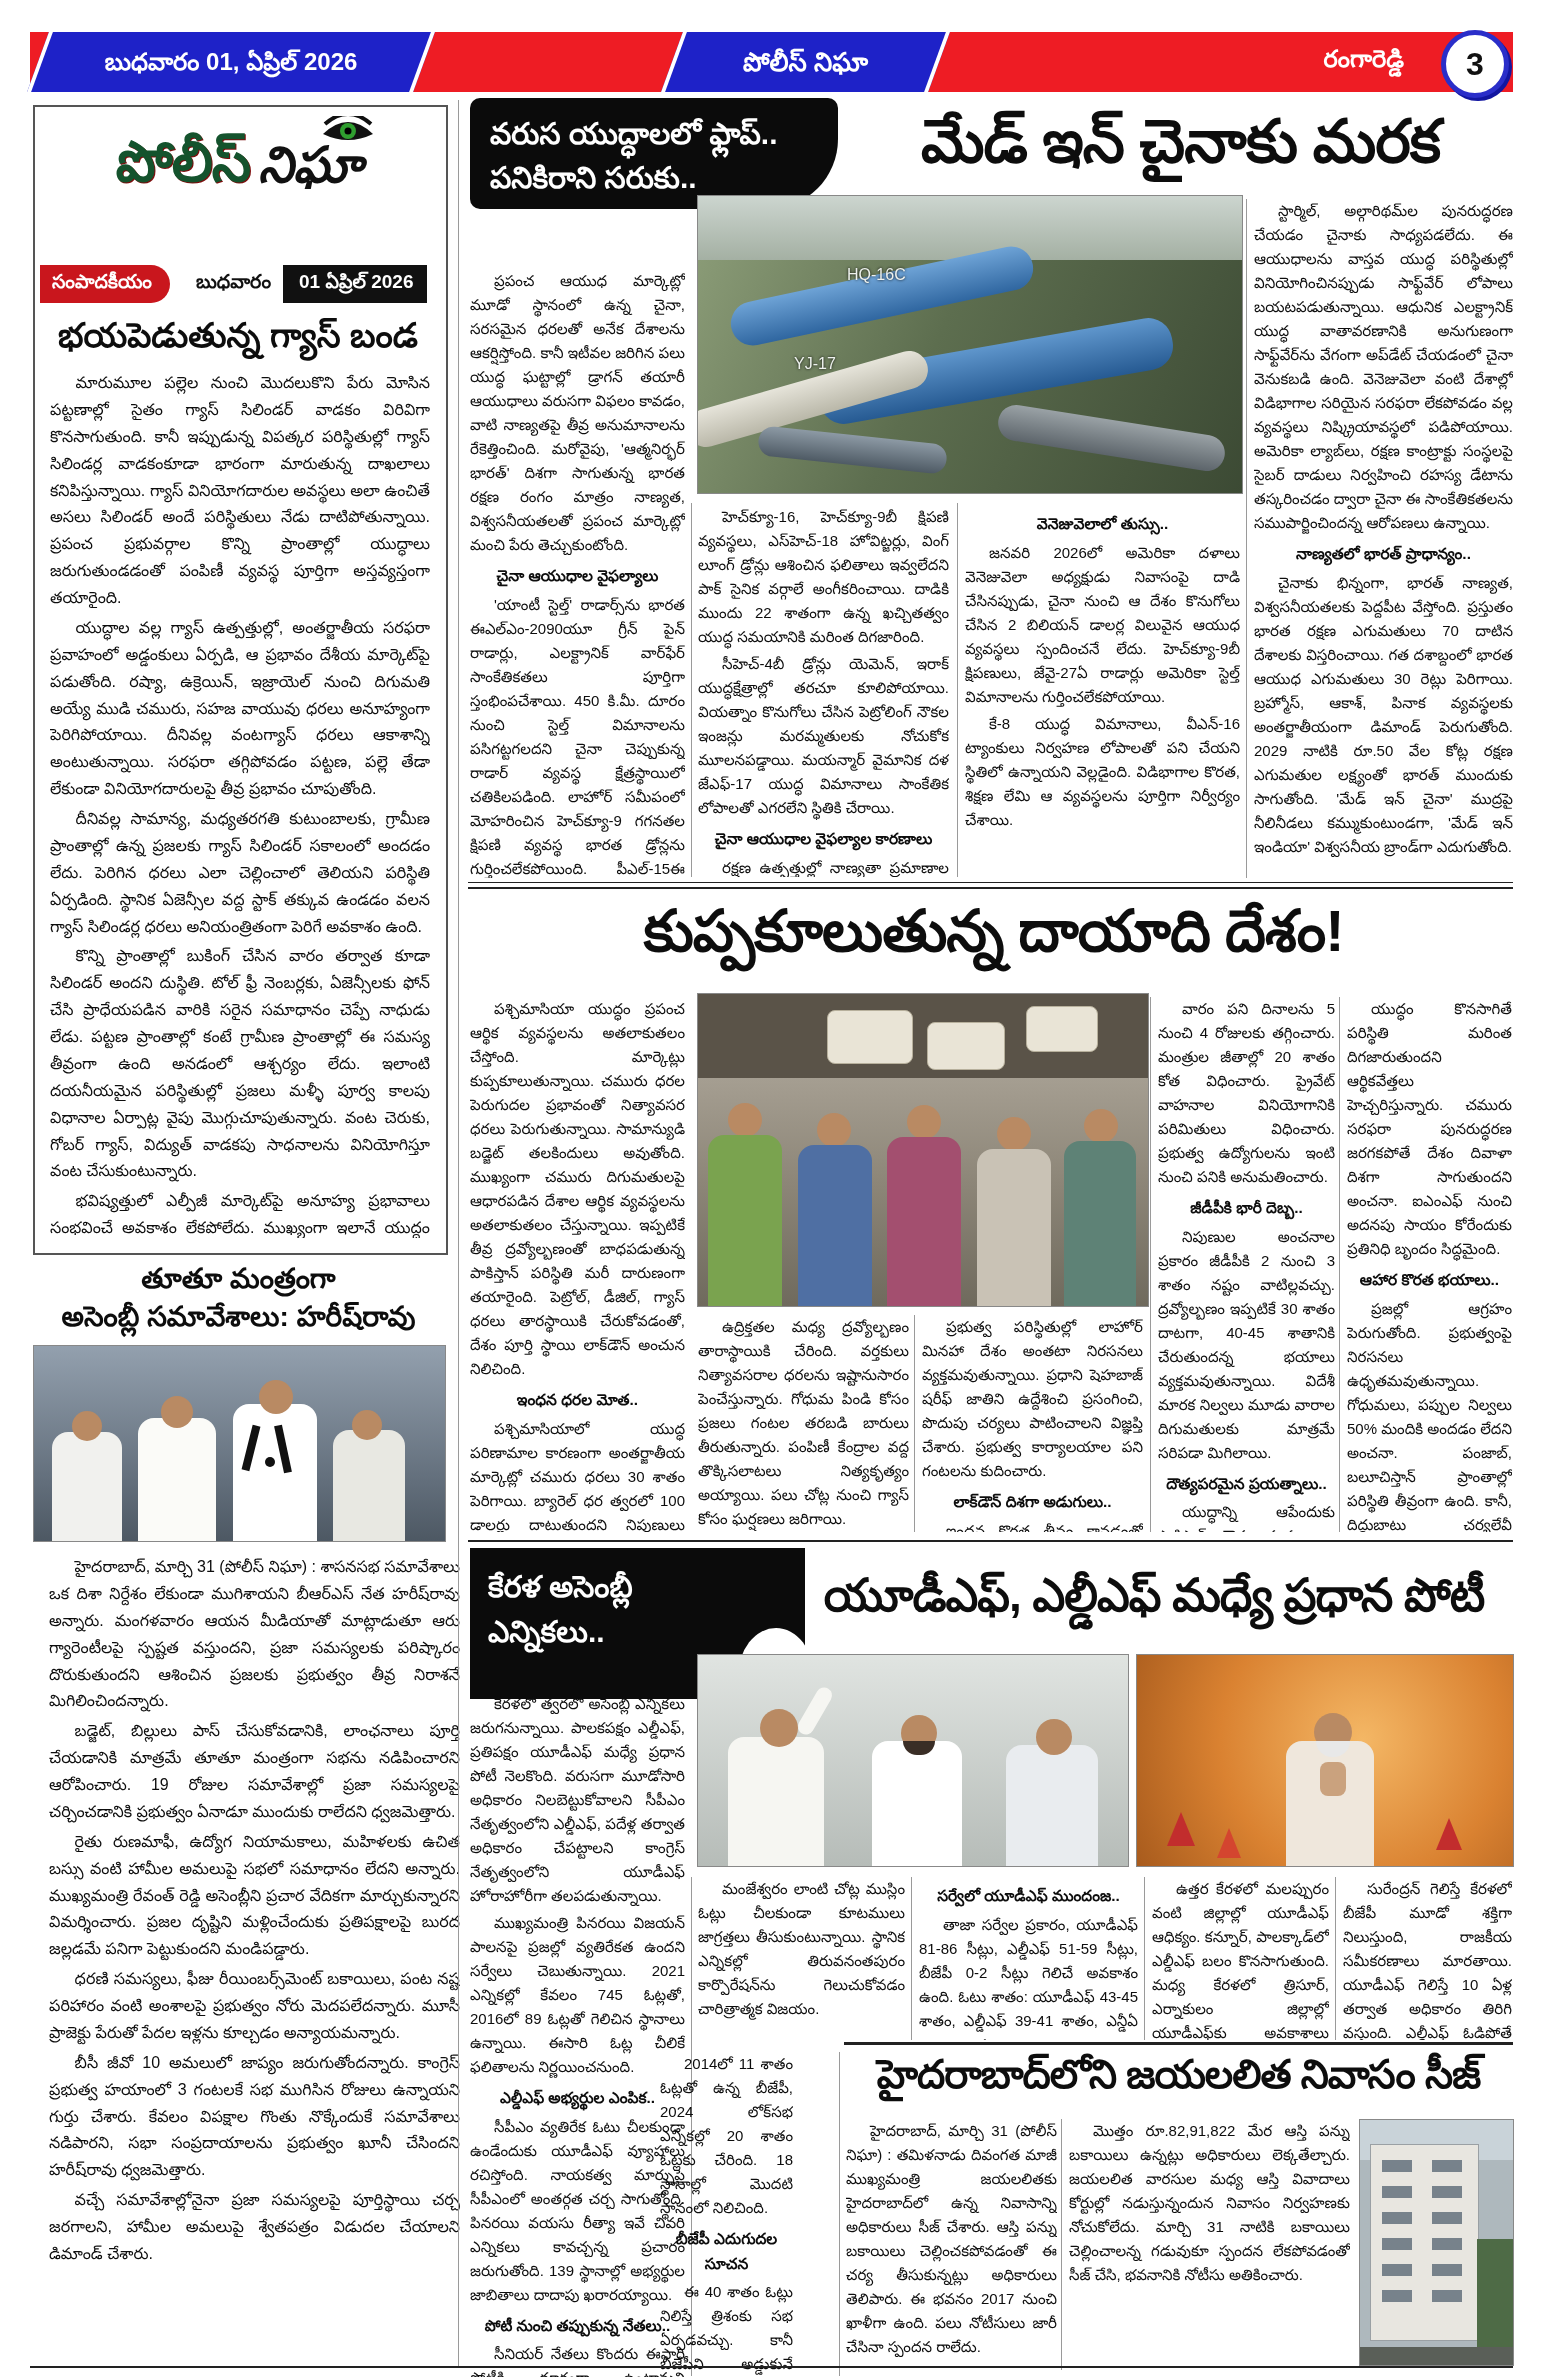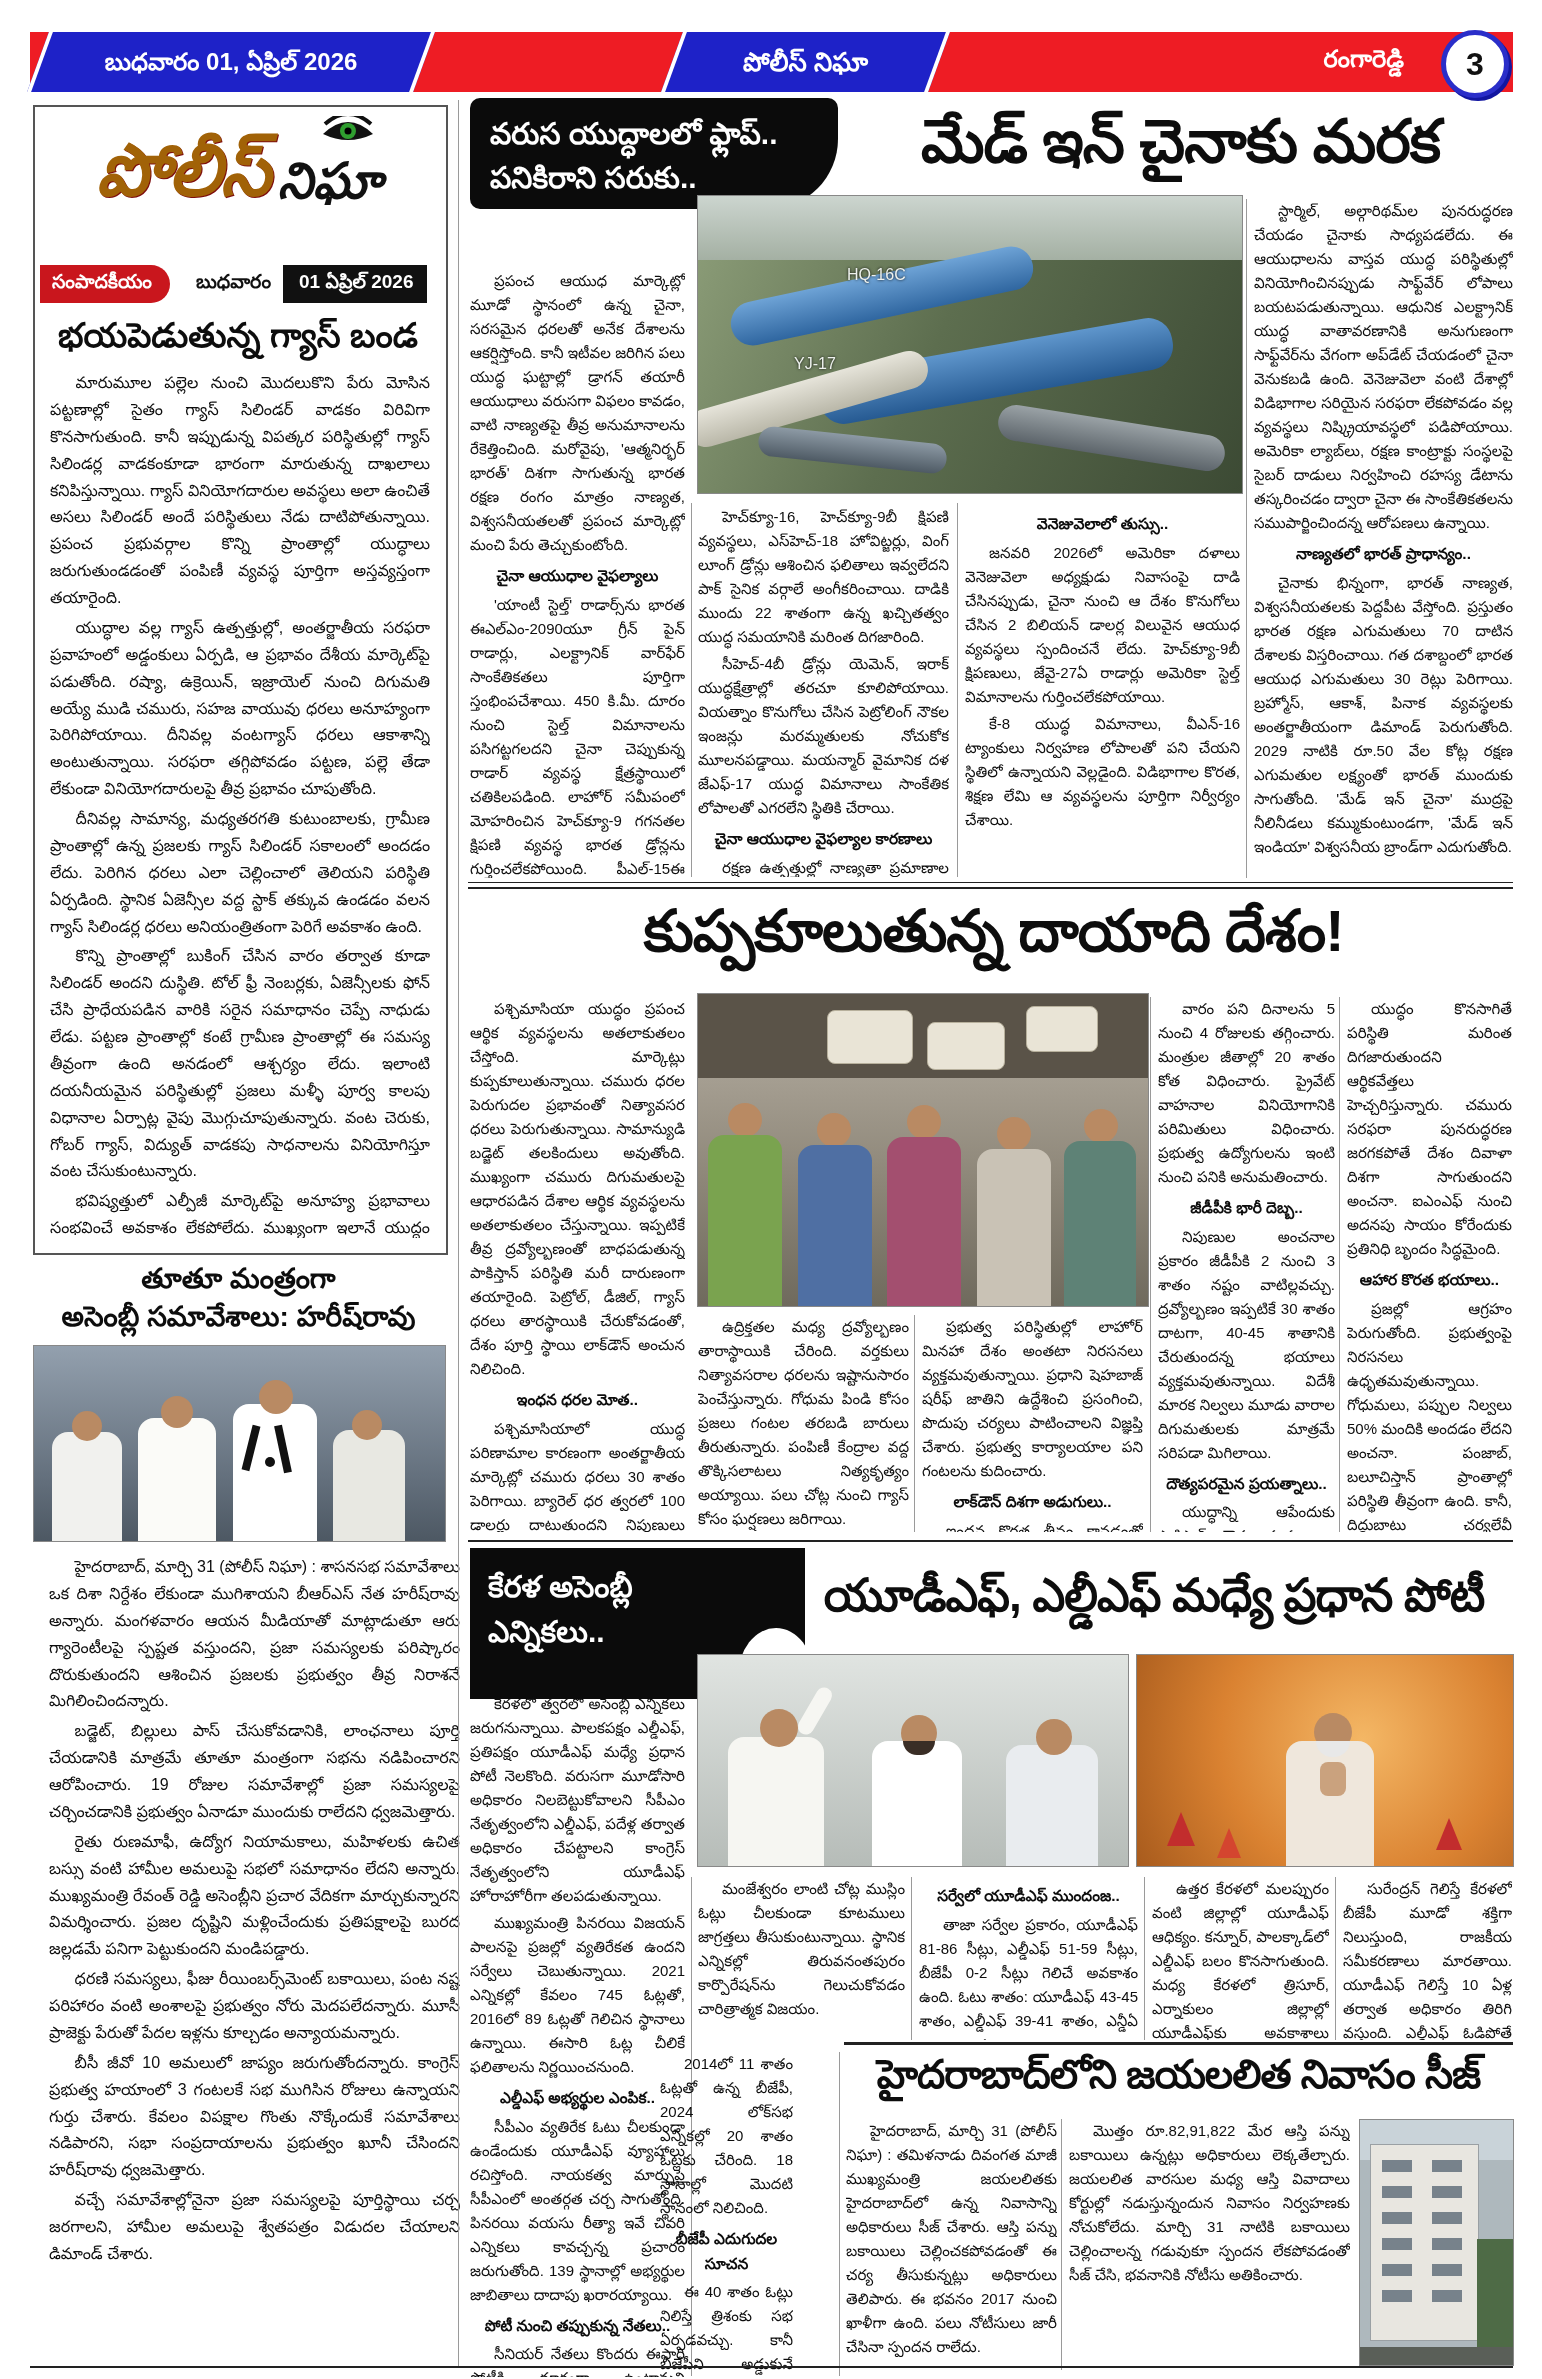--- a/index.html
+++ b/index.html
@@ -9,21 +9,21 @@
   
   .hbar{background:#ee1c24;overflow:visible;}
   .hseg{position:absolute;top:0;height:100%;background:#1e22c8;transform:skewX(-20deg);border-left:4px solid #fff;border-right:4px solid #fff;}
   .hseg span{display:block;transform:skewX(20deg);color:#fff;font-weight:bold;text-align:center;}
   .edition{position:absolute;top:0;height:100%;display:flex;align-items:center;color:#fff;font-weight:bold;font-size:24px;}
   .badge{position:absolute;border-radius:50%;background:#fff;border:5px solid #2a2ec9;box-shadow:3px 3px 0 #1216a0;
     display:flex;align-items:center;justify-content:center;font-size:32px;font-weight:bold;color:#111;}
   
   .edbox{border:2px solid #555;background:#fff;}
   .mast-title{display:flex;align-items:flex-end;justify-content:center;gap:8px;}
-  .mast-red{color:#a16207;font-weight:800;font-size:72px;line-height:1;letter-spacing:-1px;text-shadow:1px 1px 0 #7e0d0d;font-style:italic;}
+  .mast-red{color:#14532d;font-weight:800;font-size:56px;line-height:1;letter-spacing:-1px;text-shadow:1px 1px 0 #7e0d0d;}
   .mast-black{color:#111;font-weight:800;font-style:italic;font-size:50px;line-height:1;}
   .strip{display:flex;align-items:stretch;height:38px;font-size:19px;font-weight:bold;}
   .strip .tag{background:#c9161d;color:#fff;border-radius:0 19px 19px 0;display:flex;align-items:center;padding:0 18px 0 12px;}
   .strip .day{display:flex;align-items:center;padding:0 12px;color:#111;border-right:2px solid #111;}
   .strip .dt{background:#111;color:#fff;display:flex;align-items:center;padding:0 14px;}
   
   .h-ed{font-size:34px;font-weight:800;text-align:center;white-space:nowrap;overflow:hidden;}
   .h-huge{font-weight:800;white-space:nowrap;overflow:hidden;letter-spacing:-1px;}
   .kicker{background:#0b0b0b;color:#fff;border-radius:10px 10px 70px 10px;padding:14px 20px 10px 20px;}
   .kicker div{font-size:30px;font-weight:bold;line-height:1.45;white-space:nowrap;}

